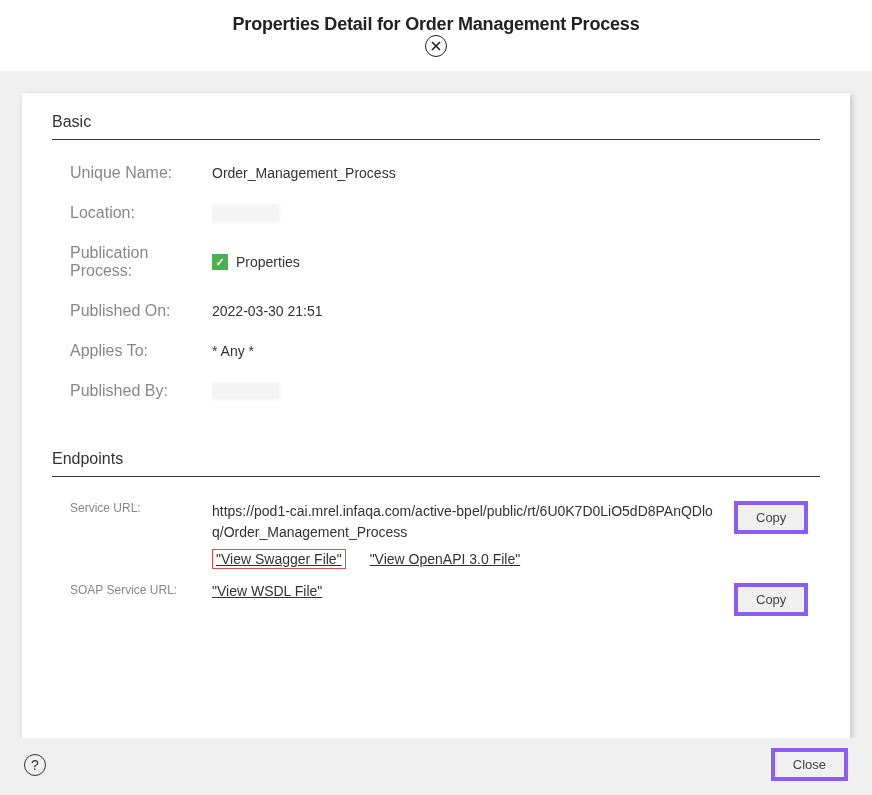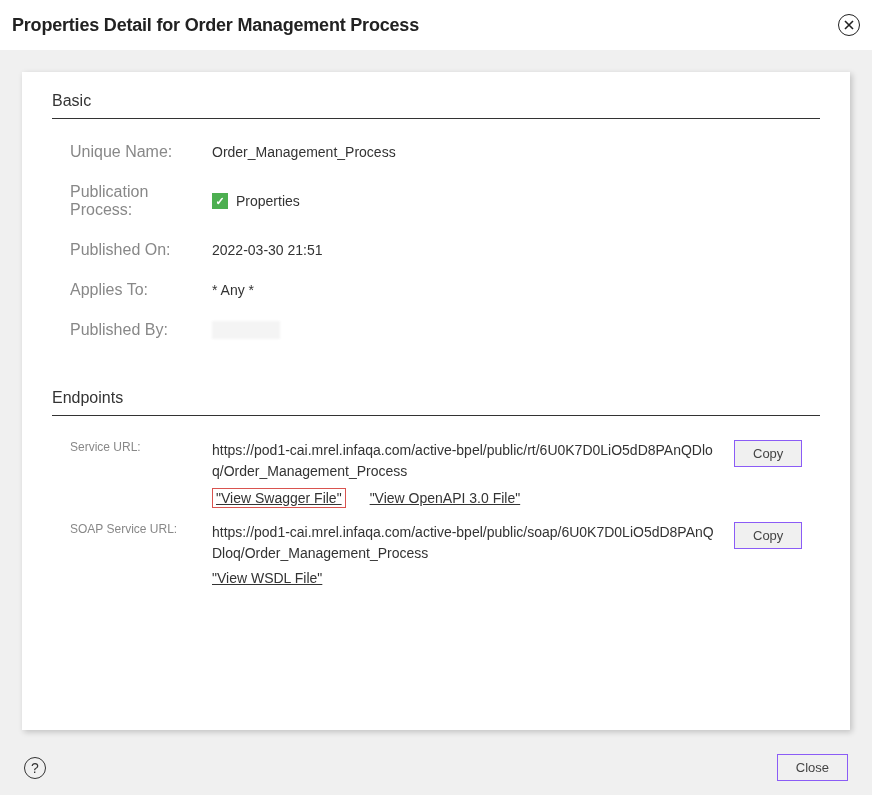--- a/index.html
+++ b/index.html
@@ -9,24 +9,25 @@
     }
     body {
       font-family: Arial, Helvetica, sans-serif;
       background: #f0f0f0;
       width: 872px;
       height: 795px;
       position: relative;
     }
     .header {
       background: #ffffff;
-      padding: 14px 12px;
+      padding: 14px 28px;
       display: flex;
       justify-content: space-between;
       align-items: center;
+      flex-direction: column;
     }
     .header-title {
       font-size: 18px;
       font-weight: bold;
       color: #222;
       letter-spacing: -0.2px;
     }
     .close-x {
       width: 22px;
       height: 22px;
@@ -138,21 +139,21 @@
     .link-spacer {
       display: inline-block;
       width: 24px;
     }
     .copy-col {
       width: 86px;
       flex-shrink: 0;
     }
     .btn {
       background: #f0f0f0;
-      border: 1px solid #8b5cf6;
+      border: 4px solid #8b5cf6;
       padding: 5px 18px;
       font-size: 13px;
       color: #444;
       cursor: pointer;
       font-family: inherit;
     }
     .footer {
       position: absolute;
       bottom: 0;
       left: 0;
@@ -192,20 +193,26 @@
   <div class="content-card">
 
     <div class="section-title">Basic</div>
     <div class="section-divider"></div>
 
     <div class="field-row">
       <div class="field-label">Unique Name:</div>
       <div class="field-value">Order_Management_Process</div>
     </div>
 
+    <div class="field-row">
+      <div class="field-label">Location:</div>
+      <div class="field-value">
+          <div class="blurred-value"></div>
+        </div>
+    </div>
 
     <div class="field-row">
       <div class="field-label">Publication Process:</div>
       <div class="field-value">
         <span class="check-icon">✓</span>
         <span>Properties</span>
       </div>
     </div>
 
     <div class="field-row">
@@ -238,21 +245,20 @@
           </div>
         </div>
         <div class="copy-col">
           <button class="btn">Copy</button>
         </div>
       </div>
 
       <div class="endpoint-row">
         <div class="endpoint-label">SOAP Service URL:</div>
         <div class="endpoint-content">
-          <div class="endpoint-url">https://pod1-cai.mrel.infaqa.com/active-bpel/public/soap/6U0K7D0LiO5dD8PAnQDloq/Order_Management_Process</div>
           <div class="endpoint-links">
             <a class="link">"View WSDL File"</a>
           </div>
         </div>
         <div class="copy-col">
           <button class="btn">Copy</button>
         </div>
       </div>
 
     </div>

